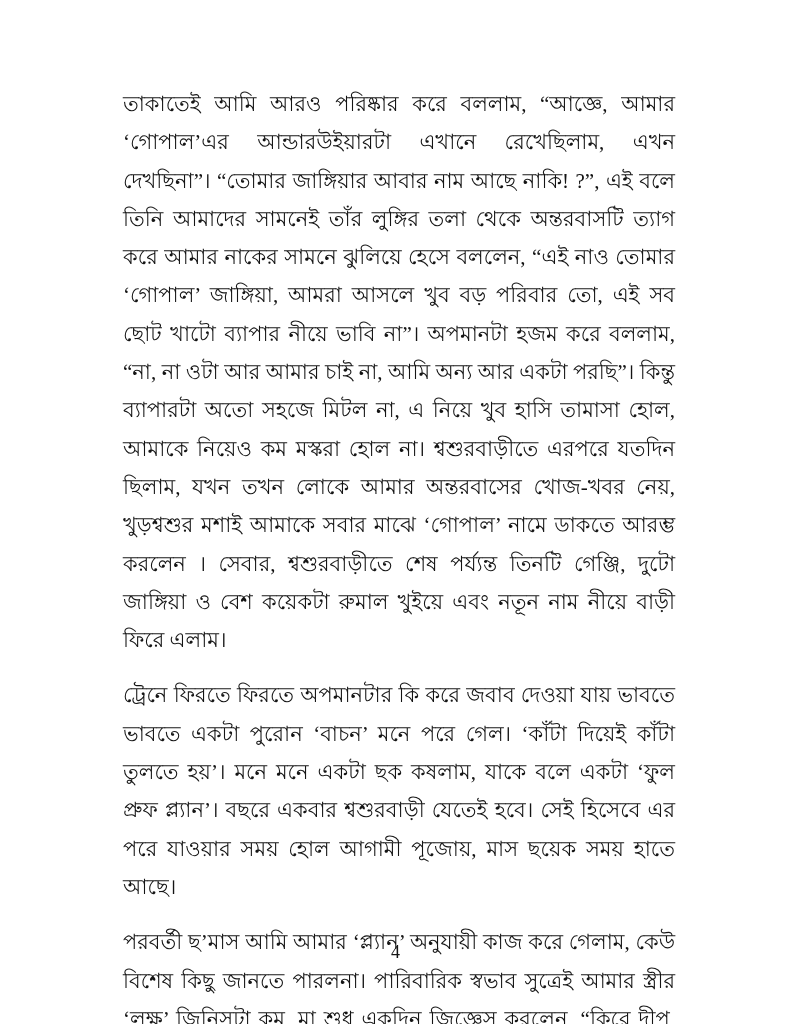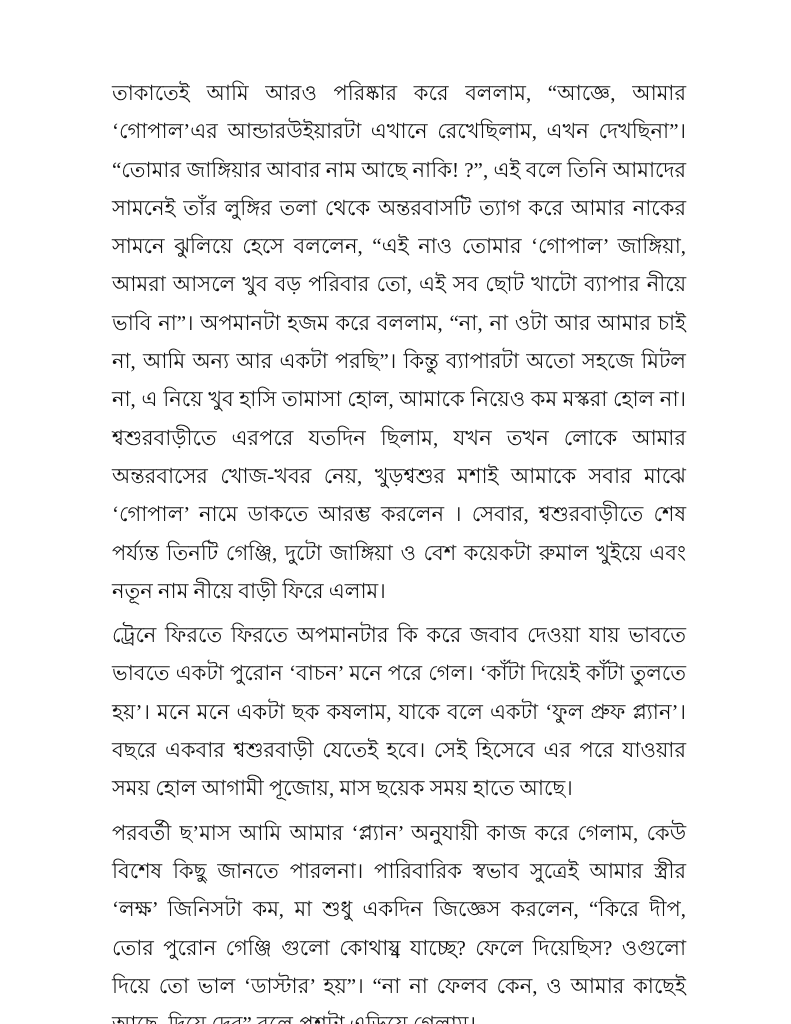--- a/index.html
+++ b/index.html
@@ -20,21 +20,21 @@
     position: absolute;
     left: 106px;
     top: 68px;
     width: 586px;
     font-size: 21px;
     line-height: 38.3px;
     text-align: justify;
     letter-spacing: 0;
   }
   .para {
-    margin: 6px;
+    margin: 17px;
     padding: 0;
     text-indent: 0;
   }
   .page-number {
     position: absolute;
     left: 0;
     top: 940px;
     width: 791px;
     text-align: center;
     font-size: 18px;

